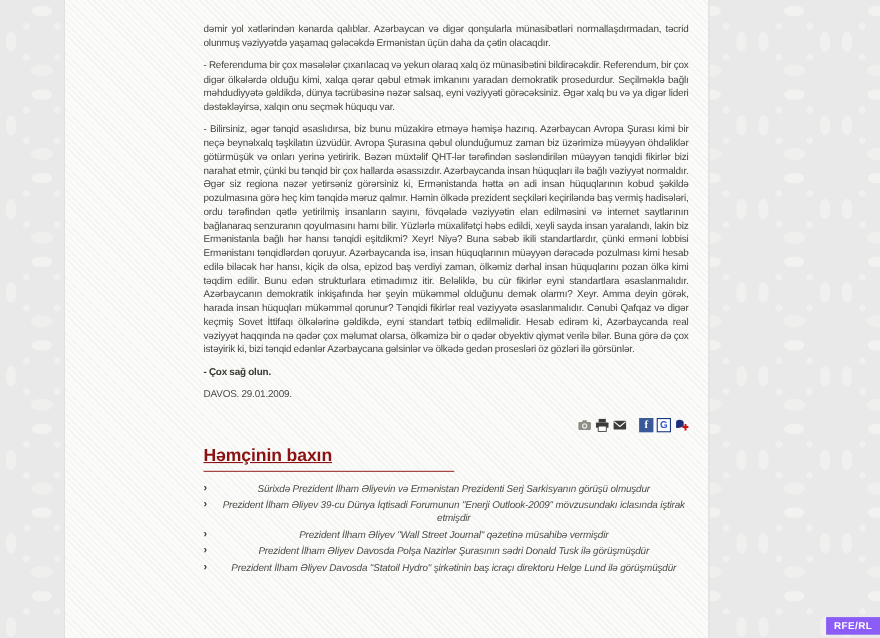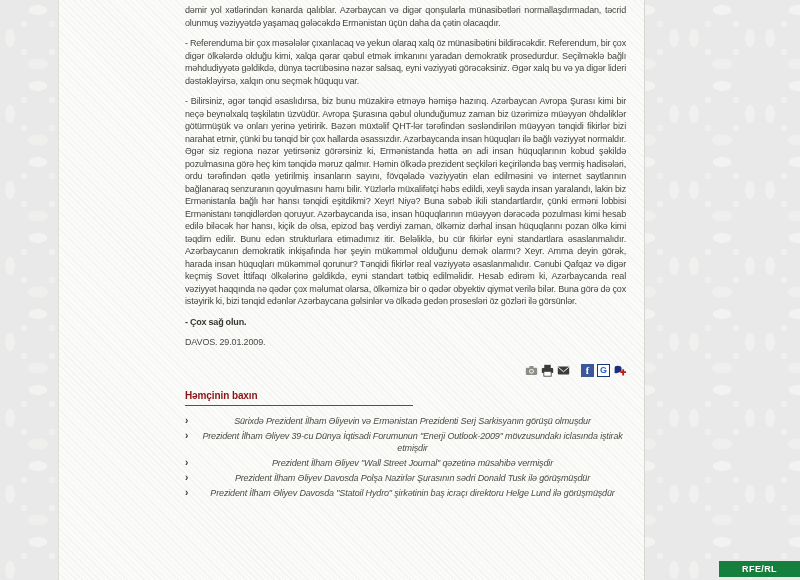--- a/index.html
+++ b/index.html
@@ -31,42 +31,42 @@
       rgba(150,150,140,0.08) 0px, rgba(150,150,140,0.08) 1px,
       transparent 1px, transparent 4px);
     border-left:1px solid #dedeDA;
     border-right:1px solid #d6d6d2;
   }
   .article{position:absolute;left:126px;top:0;width:441px;}
   .para{
     margin:8px 0;font-size:9px;line-height:12.5px;letter-spacing:-0.15px;
     color:#45453e;text-align:justify;word-spacing:-0.3px;
   }
-  .para.first{margin-top:4px;}
+  .para.first{margin-top:20px;}
   .q{font-weight:bold;color:#36362f;}
   .dateline{text-align:left;color:#4a4a44;}
 
   .share-row{margin-top:15px;display:flex;justify-content:flex-end;align-items:center;gap:3px;height:14px;}
   .icon-btn{width:13px;height:13px;display:flex;align-items:center;justify-content:center;cursor:pointer;flex:none;}
   .share-gap{width:5px;flex:none;}
   .fb{background:#3b5998;color:#fff;font-weight:bold;font-size:10px;
       font-family:"Liberation Serif",serif;line-height:13px;text-align:center;display:block;}
   .gg{background:#fff;border:1px solid #16397d;color:#2b5bcd;font-weight:bold;
       font-size:9px;width:11px;height:11px;line-height:11px;text-align:center;display:block;}
 
   .related{margin-top:12px;}
-  .related-title{font-size:10px;font-weight:bold;color:#8b1212;letter-spacing:-0.1px;}
+  .related-title{font-size:16px;font-weight:bold;color:#8b1212;letter-spacing:-0.1px;text-decoration:underline;}
   .related-rule{width:228px;height:1px;background:#9c3434;margin-top:4px;margin-bottom:9px;}
   .rel-item{display:flex;font-size:9px;line-height:12px;margin-bottom:3px;color:#4c4c44;cursor:pointer;}
   .rel-bullet{width:14px;flex:none;color:#3a3a32;font-weight:bold;font-size:10px;line-height:11px;}
   .rel-text{flex:1;letter-spacing:-0.15px;text-align:center;font-style:italic;}
 
   .watermark{
-    position:absolute;right:0;bottom:3px;background:#15803d;color:#ffffff;
-    font-size:9px;font-weight:bold;padding:3px 23px;letter-spacing:0.4px;
+    position:absolute;right:0;bottom:3px;background:#8b5cf6;color:#ffffff;
+    font-size:9px;font-weight:bold;padding:3px 7px;letter-spacing:0.4px;
   }
 </style>
 </head>
 <body>
 
 <div class="page-bg"></div>
 
 <div class="content-col">
   <div class="article">
 

